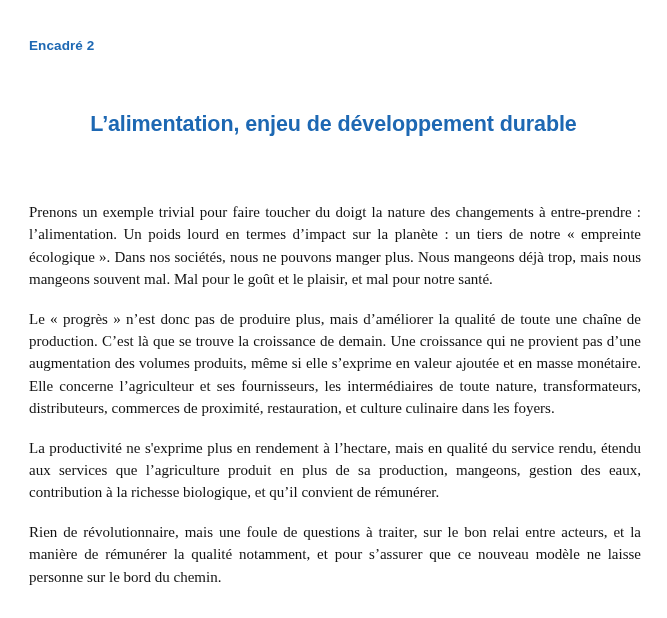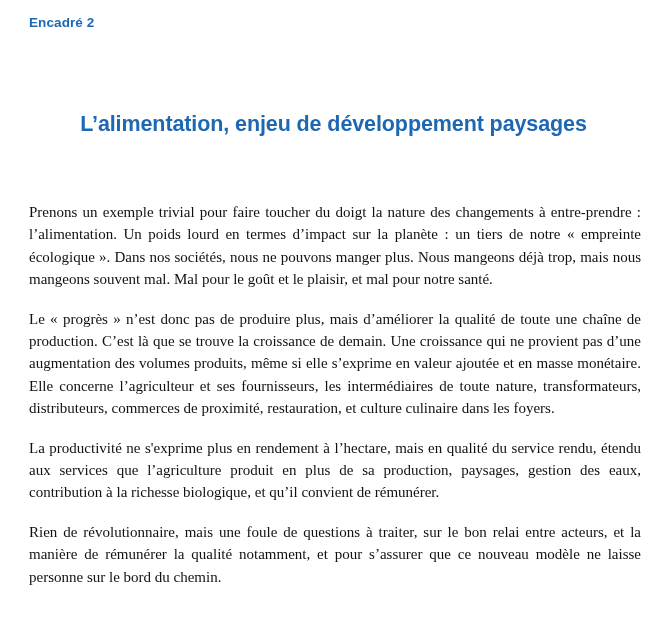--- a/index.html
+++ b/index.html
@@ -22,21 +22,21 @@
     width: 667px;
     height: 618px;
     box-sizing: border-box;
     background: #ffffff;
   }
 
   
   .box-label {
     position: absolute;
     left: 29px;
-    top: 14px;
+    top: 37px;
     font-family: "Liberation Sans", "DejaVu Sans", sans-serif;
     font-weight: bold;
     font-size: 13.5px;
     line-height: 17px;
     letter-spacing: 0.1px;
     color: #1d68b3;
     white-space: nowrap;
   }
 
   
@@ -76,22 +76,22 @@
     margin-bottom: 0;
   }
 </style>
 </head>
 <body>
 
 <div class="page">
 
   <div class="box-label">Encadré 2</div>
 
-  <h1 class="doc-title">L’alimentation, enjeu de développement paysages</h1>
+  <h1 class="doc-title">L’alimentation, enjeu de développement durable</h1>
 
   <div class="body-copy">
     <p class="para">Prenons un exemple trivial pour faire toucher du doigt la nature des changements à entre-prendre : l’alimentation. Un poids lourd en termes d’impact sur la planète : un tiers de notre « empreinte écologique ». Dans nos sociétés, nous ne pouvons manger plus. Nous mangeons déjà trop, mais nous mangeons souvent mal. Mal pour le goût et le plaisir, et mal pour notre santé.</p>
     <p class="para">Le « progrès » n’est donc pas de produire plus, mais d’améliorer la qualité de toute une chaîne de production. C’est là que se trouve la croissance de demain. Une croissance qui ne provient pas d’une augmentation des volumes produits, même si elle s’exprime en valeur ajoutée et en masse monétaire. Elle concerne l’agriculteur et ses fournisseurs, les intermédiaires de toute nature, transformateurs, distributeurs, commerces de proximité, restauration, et culture culinaire dans les foyers.</p>
-    <p class="para">La productivité ne s'exprime plus en rendement à l’hectare, mais en qualité du service rendu, étendu aux services que l’agriculture produit en plus de sa production, paysages, gestion des eaux, contribution à la richesse biologique, et qu’il convient de rémunérer.</p>
+    <p class="para">La productivité ne s'exprime plus en rendement à l’hectare, mais en qualité du service rendu, étendu aux services que l’agriculture produit en plus de sa production, mangeons, gestion des eaux, contribution à la richesse biologique, et qu’il convient de rémunérer.</p>
     <p class="para">Rien de révolutionnaire, mais une foule de questions à traiter, sur le bon relai entre acteurs, et la manière de rémunérer la qualité notamment, et pour s’assurer que ce nouveau modèle ne laisse personne sur le bord du chemin.</p>
   </div>
 
 </div>
 
 </body></html>

